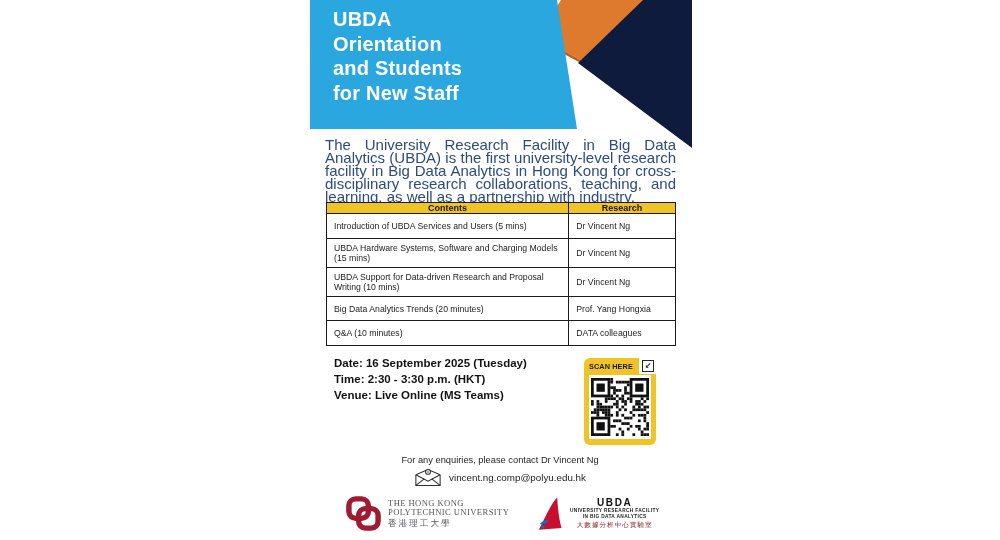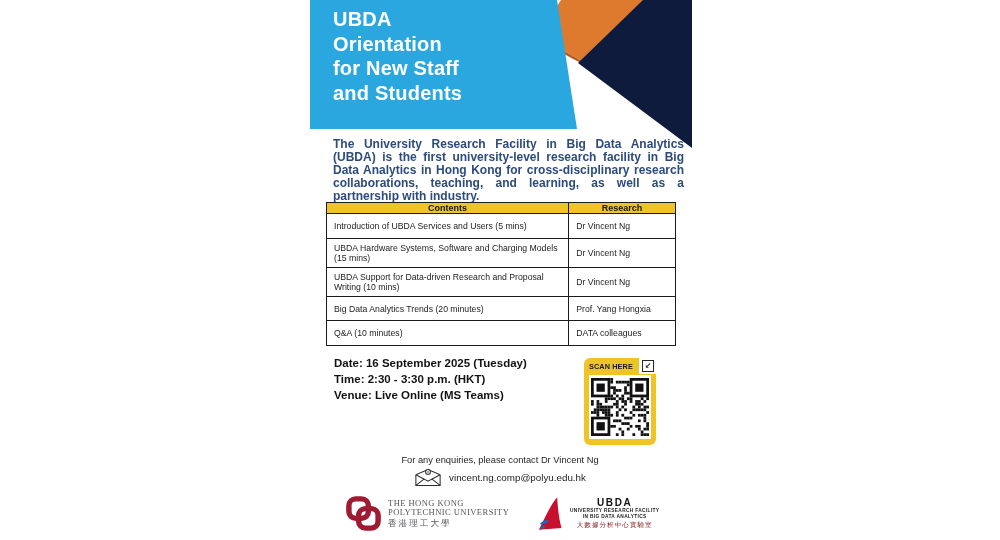--- a/index.html
+++ b/index.html
@@ -6,21 +6,21 @@
   body { background:#fff; font-family:"Liberation Sans", sans-serif; }
   .page { position:relative; width:1000px; height:540px; background:#ffffff; overflow:hidden; }
   .poster { position:absolute; left:300px; top:0; width:400px; height:540px; }
 
   .header-art { position:absolute; left:0; top:0; width:400px; height:150px; }
 
   .title { position:absolute; left:33px; top:7px; color:#ffffff; font-weight:700;
            font-size:20px; line-height:24.5px; letter-spacing:0.2px; }
 
   .intro { position:absolute; left:25px; top:138px; width:351px; color:#2D4B7D;
-           font-size:12px; line-height:13px; text-align:justify; font-weight:700;margin-left:8px; }
+           font-size:15px; line-height:13px; text-align:justify; font-weight:400; }
 
   table.agenda { position:absolute; left:26px; top:202px; width:350px; border-collapse:collapse; }
   table.agenda th, table.agenda td { border:1px solid #1b1b1b; }
   table.agenda th { background:#F0C326; color:#141414; font-size:9px; font-weight:700;
                     text-align:center; padding:0 4px; }
   table.agenda td { font-size:8.7px; color:#1c1c1c; padding:3px 7px; font-weight:500; }
   table.agenda col.c1 { width:243px; } table.agenda col.c2 { width:107px; }
   table.agenda tbody tr:nth-child(1) td { height:25px; }
   table.agenda tbody tr:nth-child(2) td { height:29px; }
   table.agenda tbody tr:nth-child(3) td { height:29px; }
@@ -71,22 +71,22 @@
     <svg class="header-art" viewBox="0 0 400 150" preserveAspectRatio="none">
       <polygon points="261,0 345,0 287,64 238,36" fill="#DE7A2E"></polygon>
       <polygon points="238,36 287,64 290,68 240,41" fill="#B85C1F"></polygon>
       <polygon points="343,0 392,0 392,148 278,63" fill="#0E1B3D"></polygon>
       <polygon points="10,0 257,0 277,129 10,129" fill="#2BA7DF"></polygon>
     </svg>
 
     <div class="title">
       <div>UBDA</div>
       <div>Orientation</div>
+      <div>and Students</div>
       <div>for New Staff</div>
-      <div>and Students</div>
     </div>
 
     <div class="intro">The University Research Facility in Big Data Analytics (UBDA) is the first university-level research facility in Big Data Analytics in Hong Kong for cross-disciplinary research collaborations, teaching, and learning, as well as a partnership with industry.</div>
 
     <table class="agenda">
       <colgroup>
           <col class="c1">
           <col class="c2">
         </colgroup>
       <thead>

